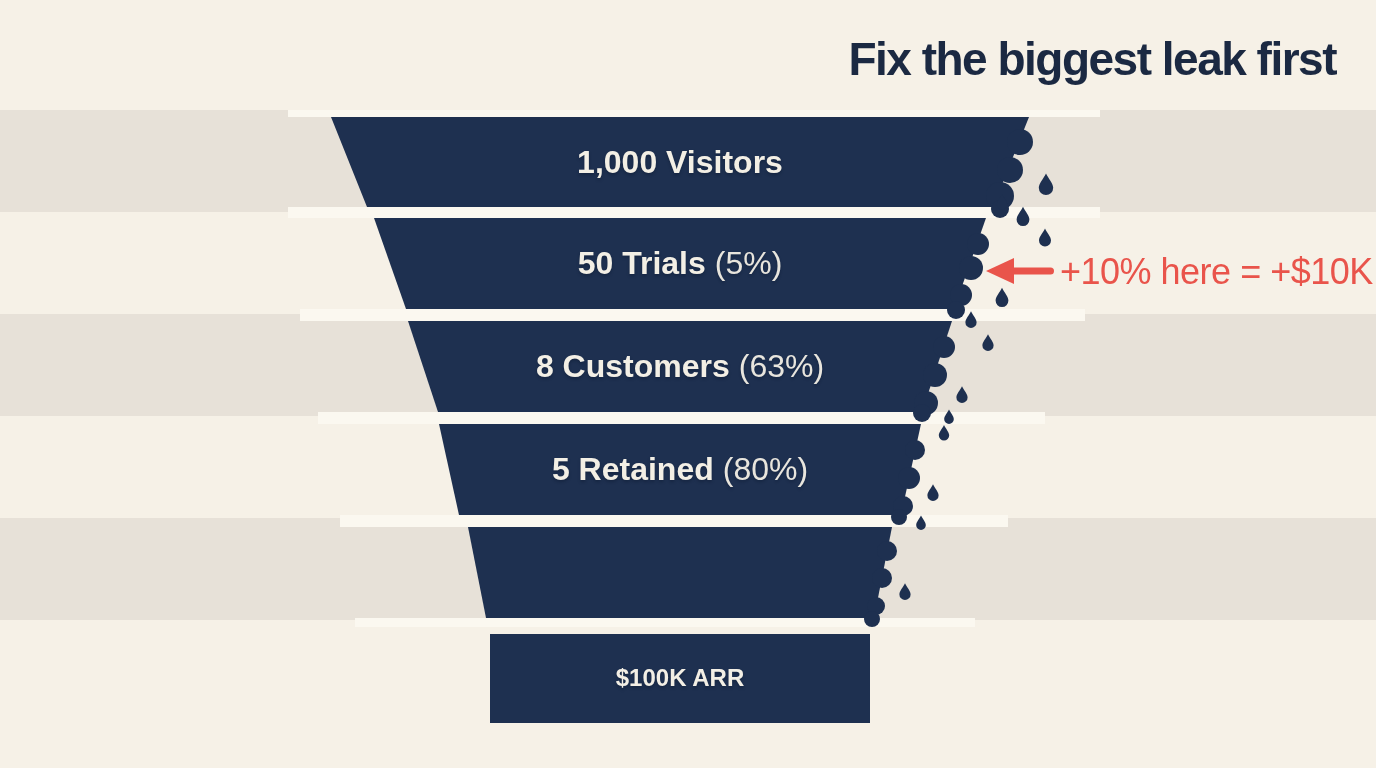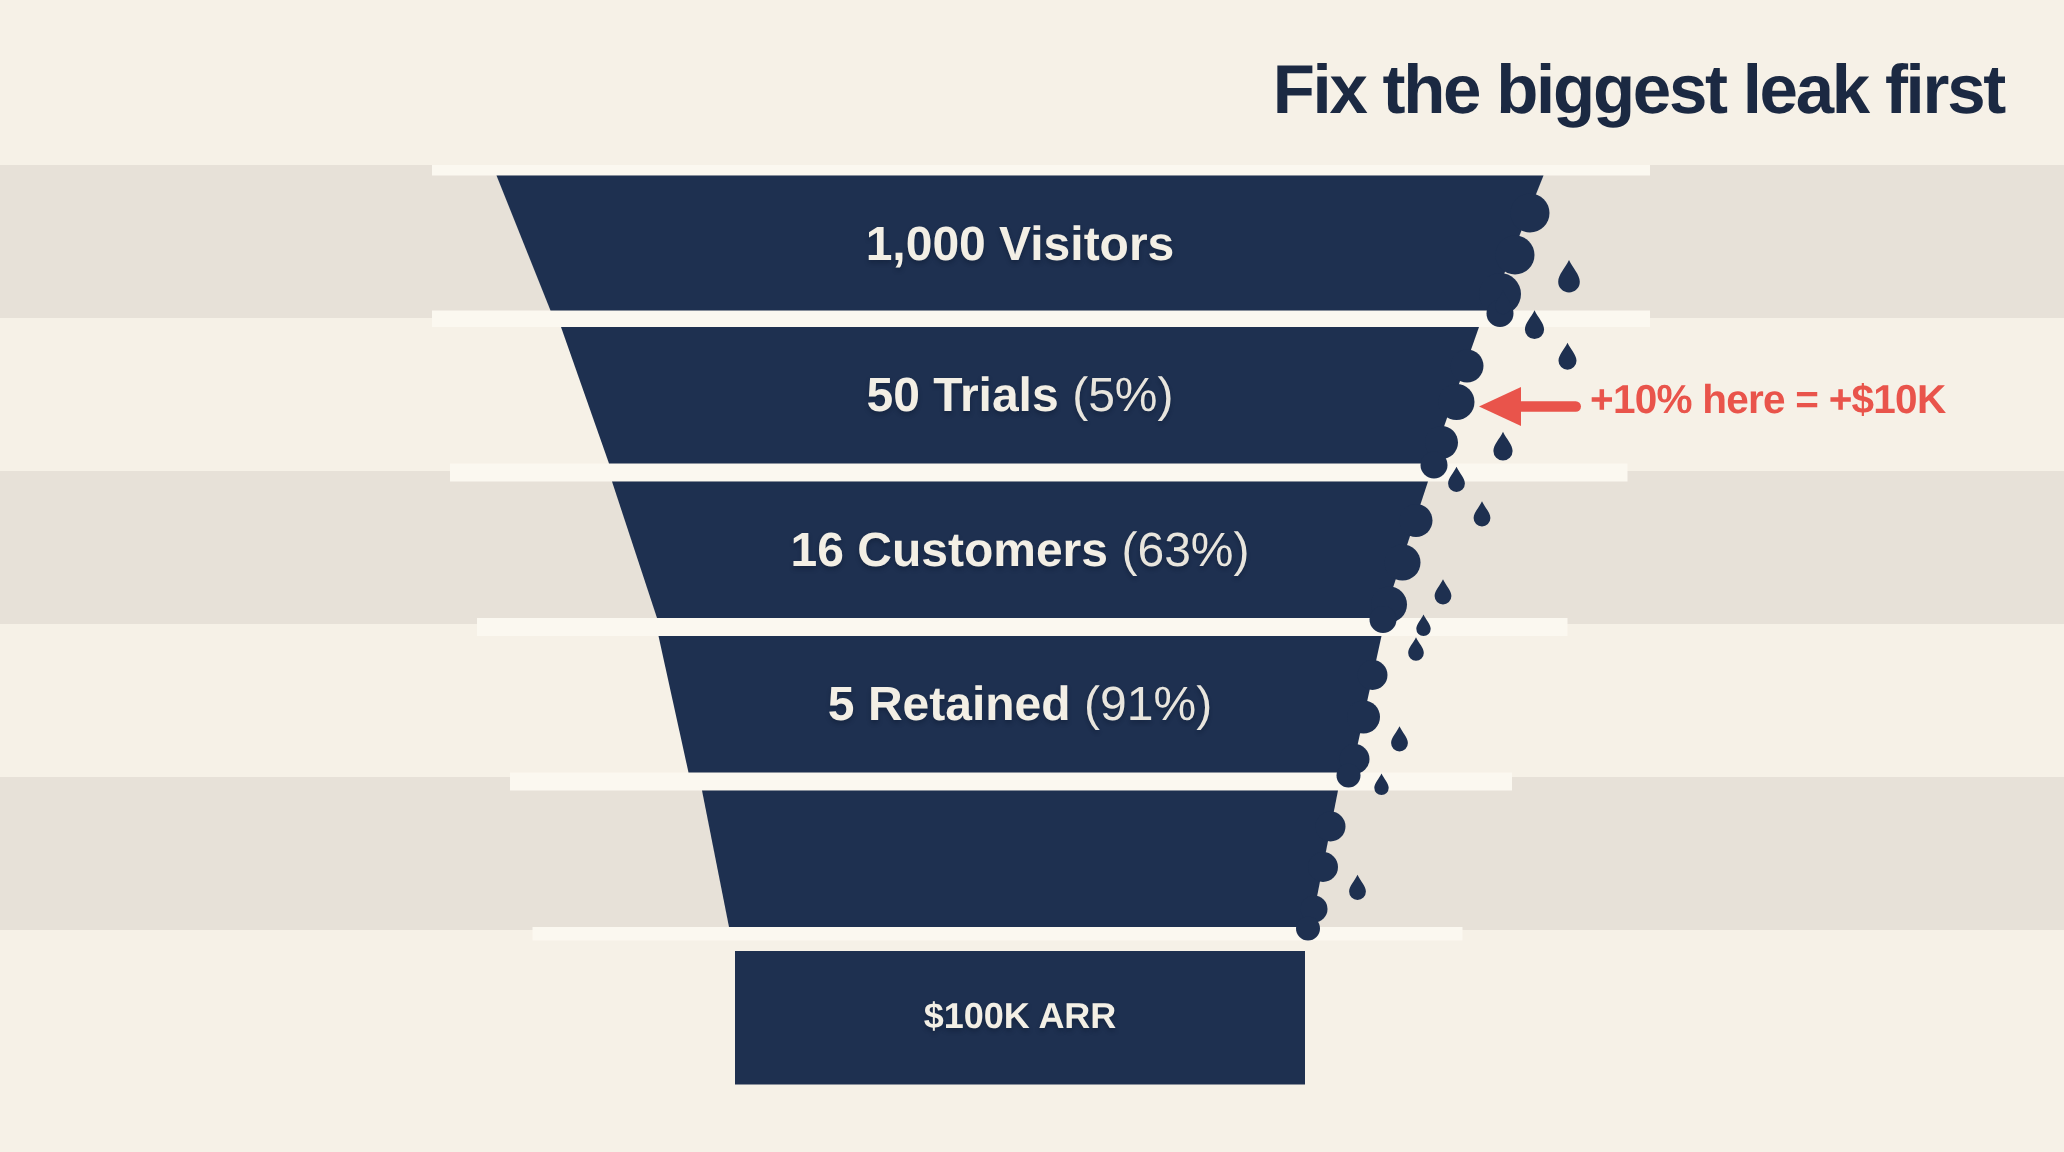--- a/index.html
+++ b/index.html
@@ -32,21 +32,21 @@
     font-size: 32px; color: #f3efe5;
     text-shadow: 0 2px 3px rgba(10,20,40,0.35);
   }
   .stage-label .val { font-weight: 700; }
   .stage-label .pct { font-weight: 400; margin-left: 9px; opacity: 0.95; }
   .stage-label .pct:empty { margin-left: 0; }
   .stage-label.final { font-size: 24px; }
 
   .leak-note {
     position: absolute; left: 1060px; top: 251px;
-    font-size: 27px; font-weight: 700; letter-spacing: -0.5px;
+    font-size: 36px; font-weight: 400; letter-spacing: -0.5px;
     color: #e9544b; white-space: nowrap;
   }
 </style>
 </head>
 <body>
 
 <div class="canvas">
 
   <svg class="chart-svg" width="1376" height="768" viewBox="0 0 1376 768">
     <defs>
@@ -125,24 +125,24 @@
     </g>
   </svg>
 
   <div class="stage-label" style="top:142px">
     <span class="val">1,000 Visitors</span><span class="pct"></span>
   </div>
   <div class="stage-label" style="top:243px">
     <span class="val">50 Trials</span><span class="pct">(5%)</span>
   </div>
   <div class="stage-label" style="top:346px">
-    <span class="val">16 Customers</span><span class="pct">(63%)</span>
+    <span class="val">8 Customers</span><span class="pct">(63%)</span>
   </div>
   <div class="stage-label" style="top:449px">
-    <span class="val">5 Retained</span><span class="pct">(91%)</span>
+    <span class="val">5 Retained</span><span class="pct">(80%)</span>
   </div>
   <div class="stage-label final" style="top:658px">
     <span class="val">$100K ARR</span><span class="pct"></span>
   </div>
 
   <div class="page-title">Fix the biggest leak first</div>
 
   <div class="leak-note">+10% here = +$10K</div>
 
 </div>

